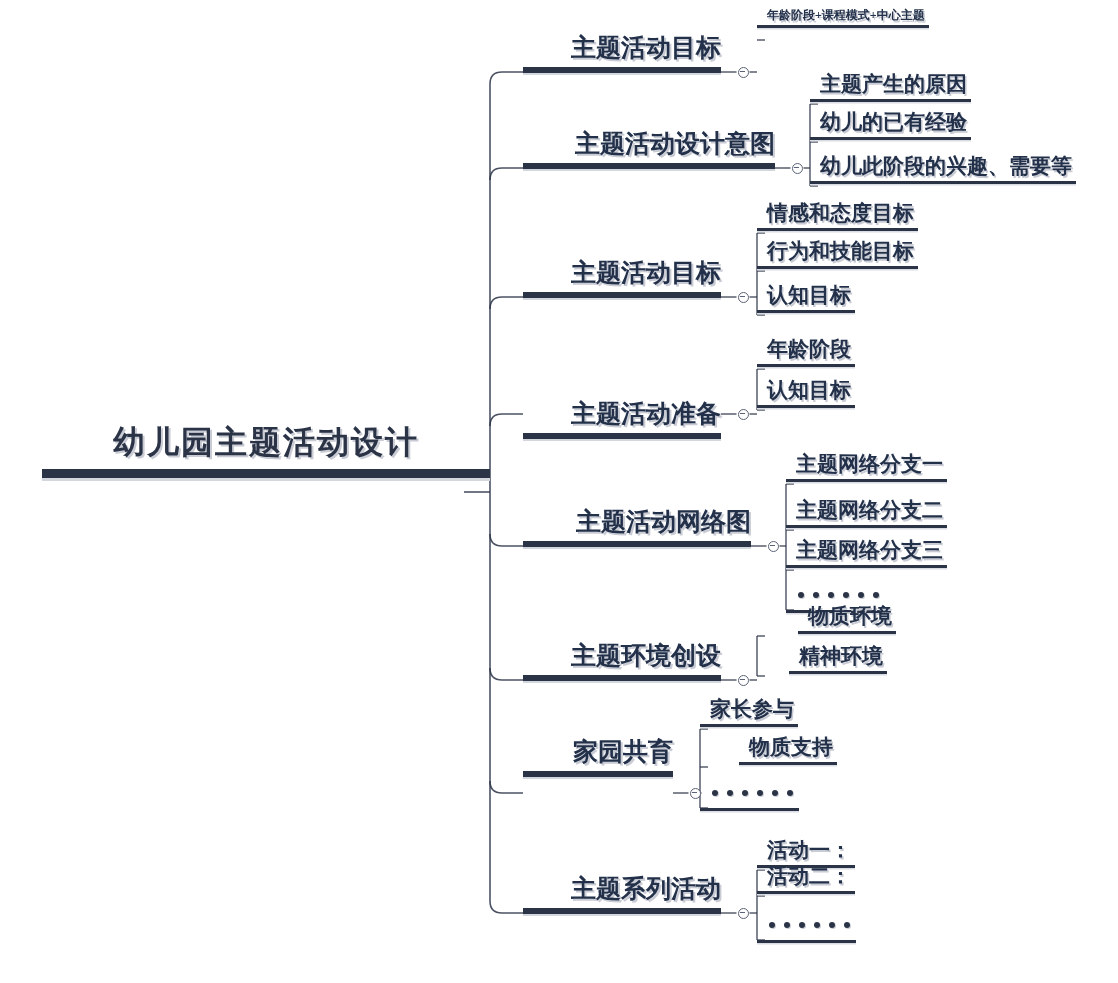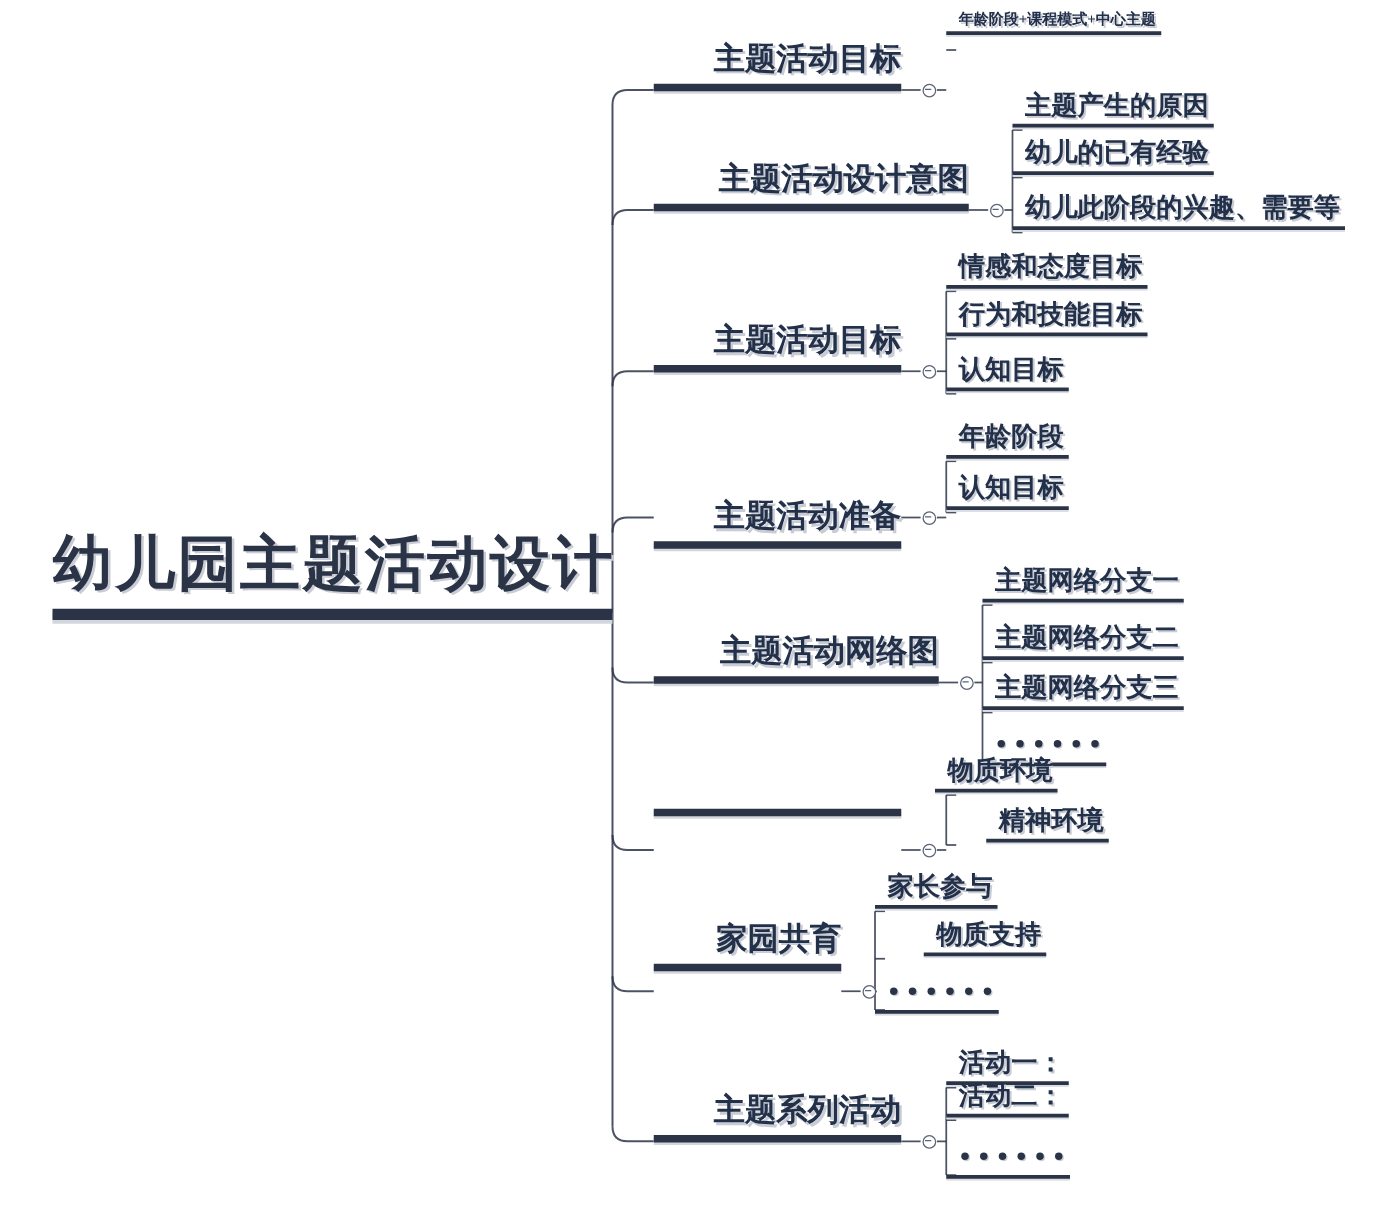--- a/index.html
+++ b/index.html
@@ -33,21 +33,21 @@
 
   
   .root-node {
     position: absolute;
     left: 42px;
     top: 424px;
     width: 448px;
     text-align: center;
   }
   .root-label {
-    font-size: 48px;
+    font-size: 32px;
     font-weight: bold;
     letter-spacing: 2px;
     color: #2b3447;
     text-shadow: 2px 2px 0 #c9ccd4;
     line-height: 1.15;
     white-space: nowrap;
   }
   .root-bar {
     margin-top: 8px;
     height: 9px;
@@ -282,24 +282,25 @@
           <i></i>
           <i></i>
           <i></i>
           <i></i>
           <i></i>
           <i></i>
         </div>
         <div class="subitem-bar"></div>
       </div>
       <div class="branch" style="left: 523px; width: 198px; top: 642px;">
+        <div class="branch-label">主题环境创设</div>
         <div class="branch-bar"></div>
       </div>
       <div class="toggle-circle" style="left: 737.5px; top: 674.5px;"></div>
-      <div class="subitem" style="left: 748px; top: 605px;">
+      <div class="subitem" style="left: 798px; top: 605px;">
         <div class="subitem-label">物质环境</div>
         <div class="subitem-bar"></div>
       </div>
       <div class="subitem" style="left: 789px; top: 645px;">
         <div class="subitem-label">精神环境</div>
         <div class="subitem-bar"></div>
       </div>
       <div class="branch" style="left: 523px; width: 150px; top: 738px;">
         <div class="branch-label">家园共育</div>
         <div class="branch-bar"></div>

